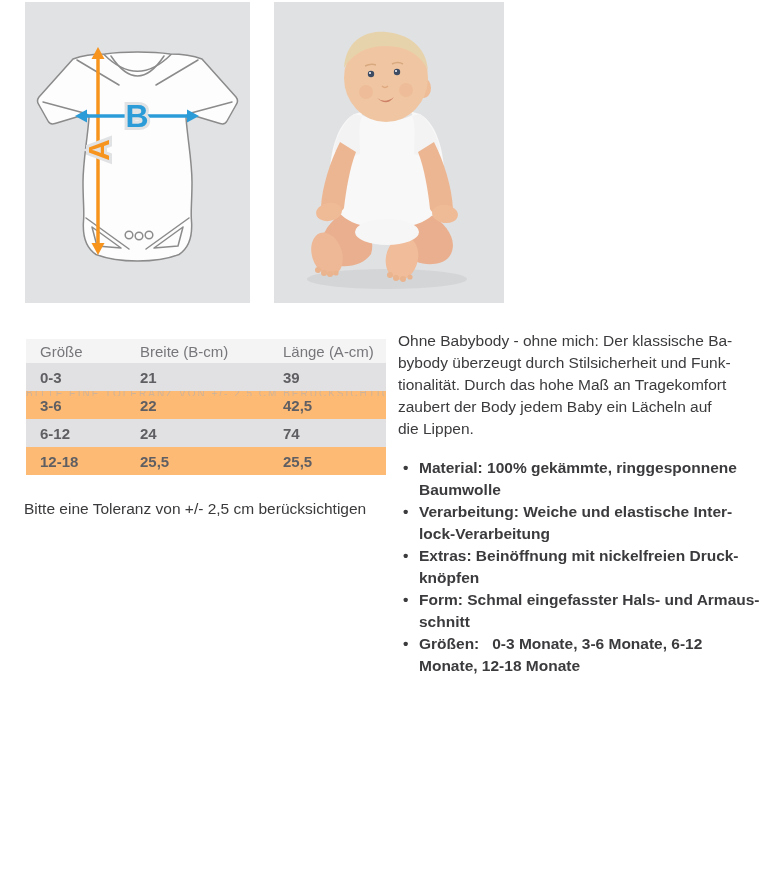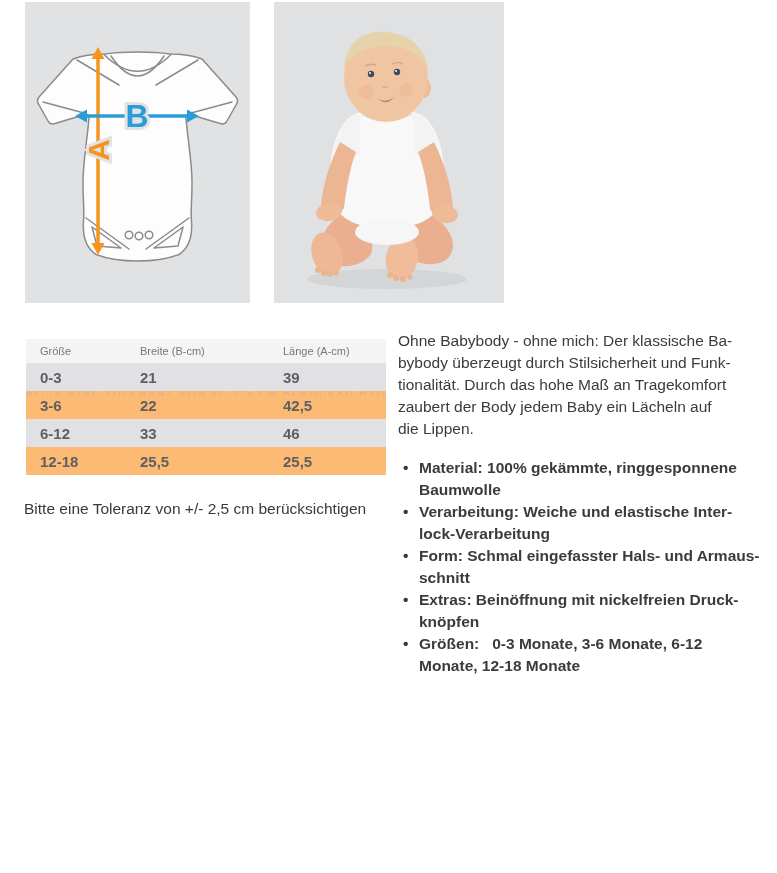--- a/index.html
+++ b/index.html
@@ -12,21 +12,21 @@
   .panel.right{left:274px;width:230px;background:#e0e1e3;}
   .panel svg{display:block;width:100%;height:100%;}
 
   table.size-table{
     position:absolute;left:26px;top:339px;width:360px;
     border-collapse:collapse;table-layout:fixed;
     font-size:15px;color:#5f5f63;
   }
   table.size-table th{
     background:#f4f4f5;color:#77777b;font-weight:400;text-align:left;
-    height:24px;padding:0;font-size:11px;
+    height:24px;padding:0;font-size:15px;
   }
   table.size-table td{height:28px;padding:0;font-weight:bold;}
   table.size-table th:first-child,table.size-table td:first-child{padding-left:14px;}
   tr.row-dark{background:#e1e1e3;}
   tr.row-light{background:#fdba74;}
 
   .ghost{
     position:absolute;left:26px;top:391px;width:360px;height:5px;
     overflow:hidden;display:flex;align-items:center;
     font-size:10px;letter-spacing:2px;color:#aeaeb4;opacity:.55;
@@ -168,22 +168,22 @@
           <td>21</td>
           <td>39</td>
         </tr>
         <tr class="row-light">
           <td>3-6</td>
           <td>22</td>
           <td>42,5</td>
         </tr>
         <tr class="row-dark">
           <td>6-12</td>
-          <td>33</td>
-          <td>46</td>
+          <td>24</td>
+          <td>74</td>
         </tr>
         <tr class="row-light">
           <td>12-18</td>
           <td>25,5</td>
           <td>25,5</td>
         </tr>
       </tbody>
   </table>
 
   <div class="ghost">BITTE EINE TOLERANZ VON +/- 2,5 CM BERÜCKSICHTIGEN</div>
@@ -194,22 +194,22 @@
     <p>Ohne Babybody - ohne mich: Der klassische Ba-
 bybody überzeugt durch Stilsicherheit und Funk-
 tionalität. Durch das hohe Maß an Tragekomfort
 zaubert der Body jedem Baby ein Lächeln auf
 die Lippen.</p>
     <ul id="feature-list">
         <li>Material: 100% gekämmte, ringgesponnene
 Baumwolle</li>
         <li>Verarbeitung: Weiche und elastische Inter-
 lock-Verarbeitung</li>
+        <li>Extras: Beinöffnung mit nickelfreien Druck-
+knöpfen</li>
         <li>Form: Schmal eingefasster Hals- und Armaus-
 schnitt</li>
-        <li>Extras: Beinöffnung mit nickelfreien Druck-
-knöpfen</li>
         <li>Größen:   0-3 Monate, 3-6 Monate, 6-12
 Monate, 12-18 Monate</li>
       </ul>
   </div>
 
 </div>
 
 </body></html>

